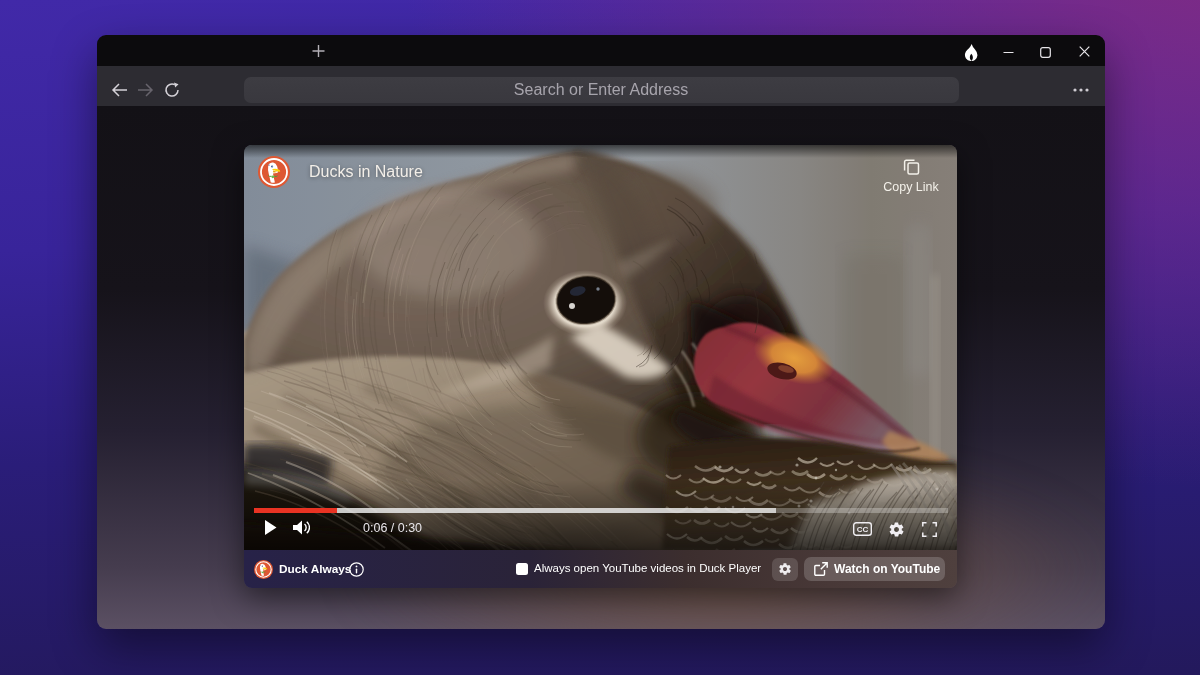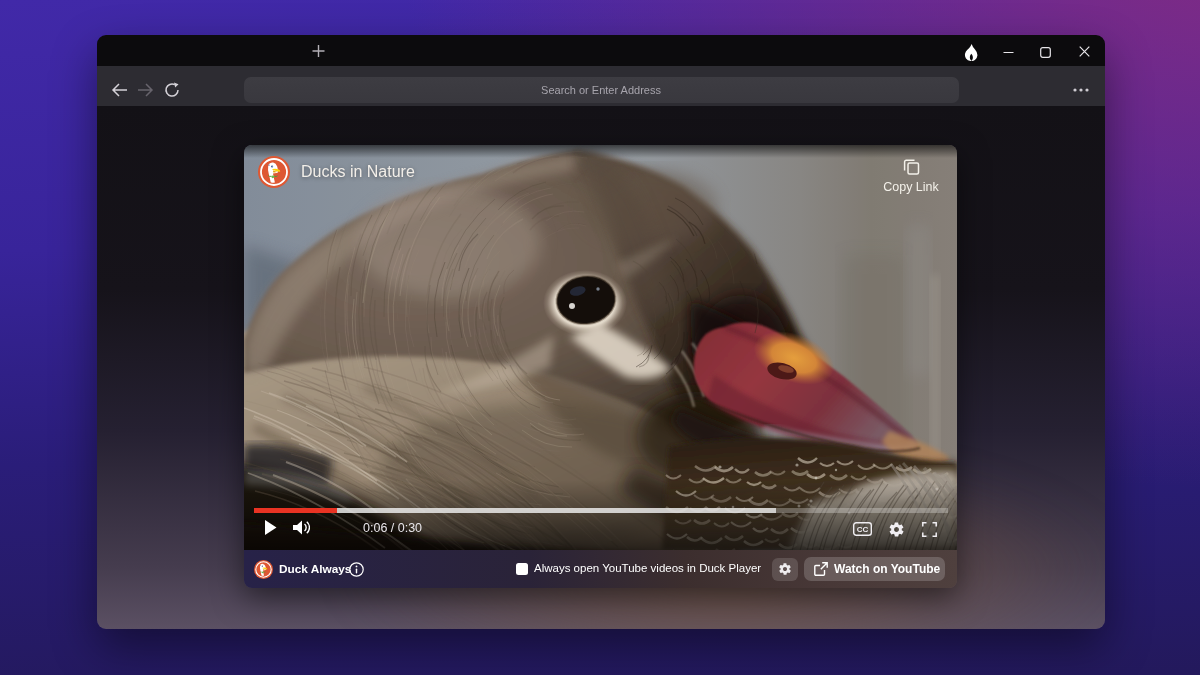--- a/index.html
+++ b/index.html
@@ -10,30 +10,30 @@
 .win{position:absolute;left:96.5px;top:35px;width:1008px;height:593.5px;border-radius:9px;
  overflow:hidden;box-shadow:0 18px 45px rgba(0,0,0,0.45);}
 .tabbar{position:absolute;left:0;top:0;width:100%;height:31px;background:#0c0b0d;}
 .tab{position:absolute;left:10.5px;top:8px;width:196px;height:23px;background:#343238;
  border-radius:8px 8px 0 0;display:flex;align-items:center;color:#ccc9cf;font-size:10.3px;}
 .tabtitle{white-space:nowrap;overflow:hidden;width:140px;margin-left:3px;
  -webkit-mask-image:linear-gradient(90deg,#000 80%,transparent 98%);mask-image:linear-gradient(90deg,#000 80%,transparent 98%);}
 .toolbar{position:absolute;left:0;top:31px;width:100%;height:40px;background:#2d2c32;}
 .addr{position:absolute;left:147px;top:11px;width:715px;height:26px;border-radius:7px;
  background:linear-gradient(180deg,#3d3c42,#39383e);display:flex;align-items:center;justify-content:center;
- color:#a7a4ac;font-size:11px;}
+ color:#a7a4ac;font-size:16px;}
 .page{position:absolute;left:0;top:71px;width:100%;height:522.5px;
  background:linear-gradient(180deg,#131116 0%,#16131a 35%,#252031 62%,#453c4e 88%,#5b5063 100%);}
 .glow{position:absolute;left:235px;top:345px;width:790px;height:235px;border-radius:50%;
  background:radial-gradient(closest-side,rgba(134,95,62,0.6),rgba(134,95,62,0) 100%);filter:blur(20px);}
 .player{position:absolute;left:147.5px;top:39px;width:713px;height:443px;border-radius:8px;overflow:hidden;
  box-shadow:0 10px 30px rgba(0,0,0,0.5);}
 .video{position:absolute;left:0;top:0;width:713px;height:405px;}
 .vtitle{position:absolute;left:14px;top:11px;display:flex;align-items:center;}
-.vtitle span{color:#f2eee8;font-size:16px;margin-left:11px;text-shadow:0 1px 4px rgba(0,0,0,0.4);}
+.vtitle span{color:#f2eee8;font-size:16px;margin-left:19px;text-shadow:0 1px 4px rgba(0,0,0,0.4);}
 .copy{position:absolute;right:6px;top:13px;width:80px;text-align:center;color:#f4f1ea;font-size:12.5px;}
 .progress{position:absolute;left:9.5px;top:363px;height:4.5px;width:694px;background:rgba(255,255,255,0.28);}
 .prog-buf{position:absolute;left:0;top:0;height:100%;width:522px;background:rgba(235,235,235,0.78);}
 .prog-red{position:absolute;left:0;top:0;height:100%;width:83px;background:#e93323;}
 .vtime{position:absolute;left:76px;top:376px;color:#e8e6ea;font-size:12.5px;margin-left:43px;}
 .dbar{position:absolute;left:0;top:405px;width:713px;height:38px;
  background:linear-gradient(90deg,#272248 0%,#2a2338 40%,#3c2e2e 62%,#483837 82%,#4f403e 100%);
  display:flex;align-items:center;color:#fff;}
 .dtext{font-size:11.8px;font-weight:bold;}
 .chk{width:12px;height:12px;background:#fff;border-radius:2.5px;}

